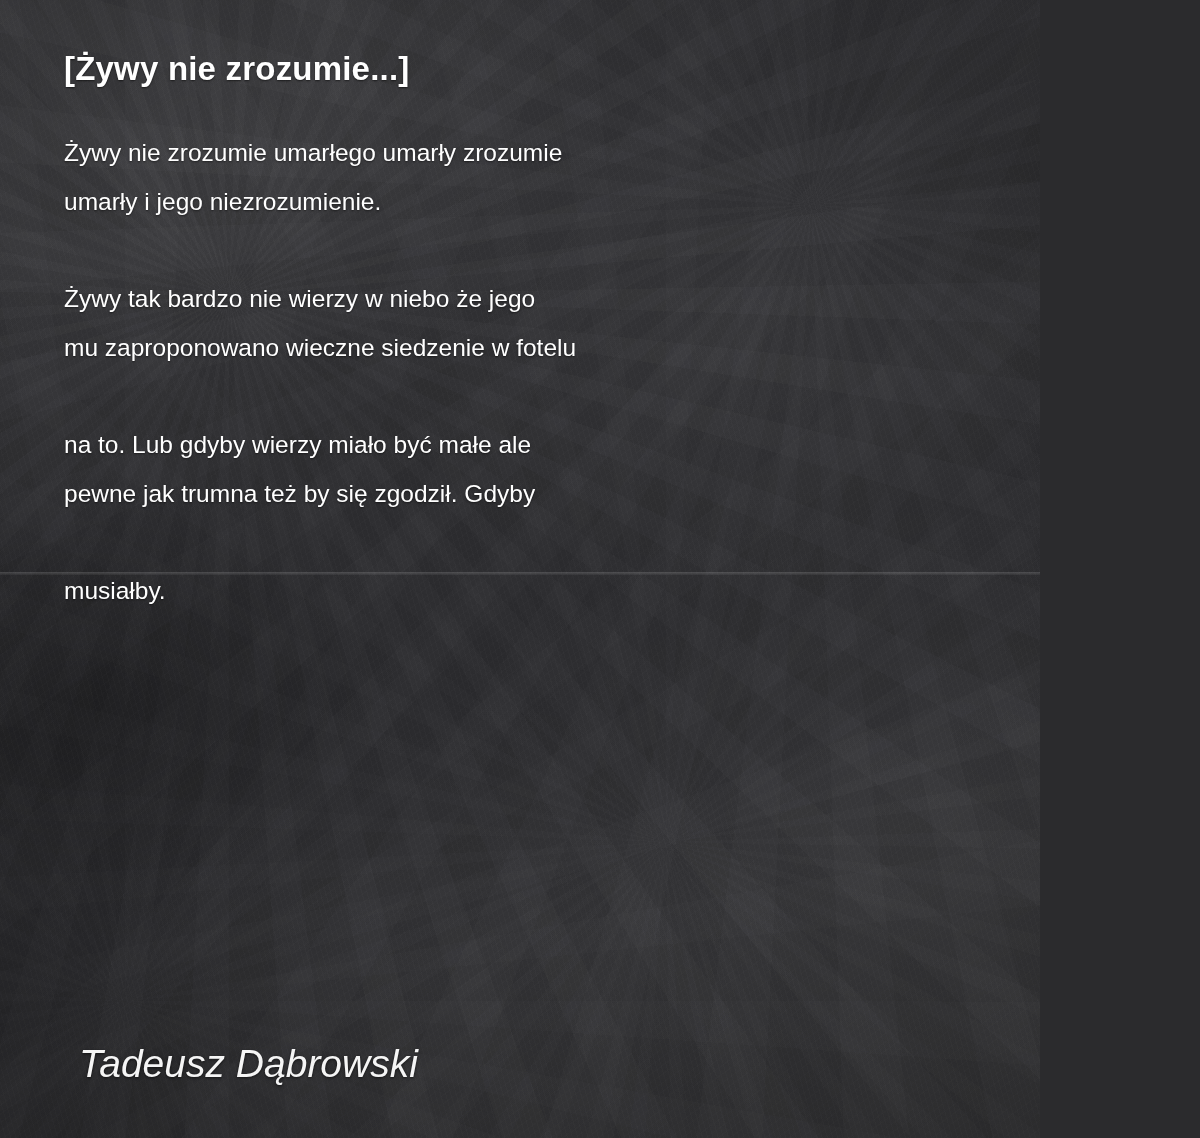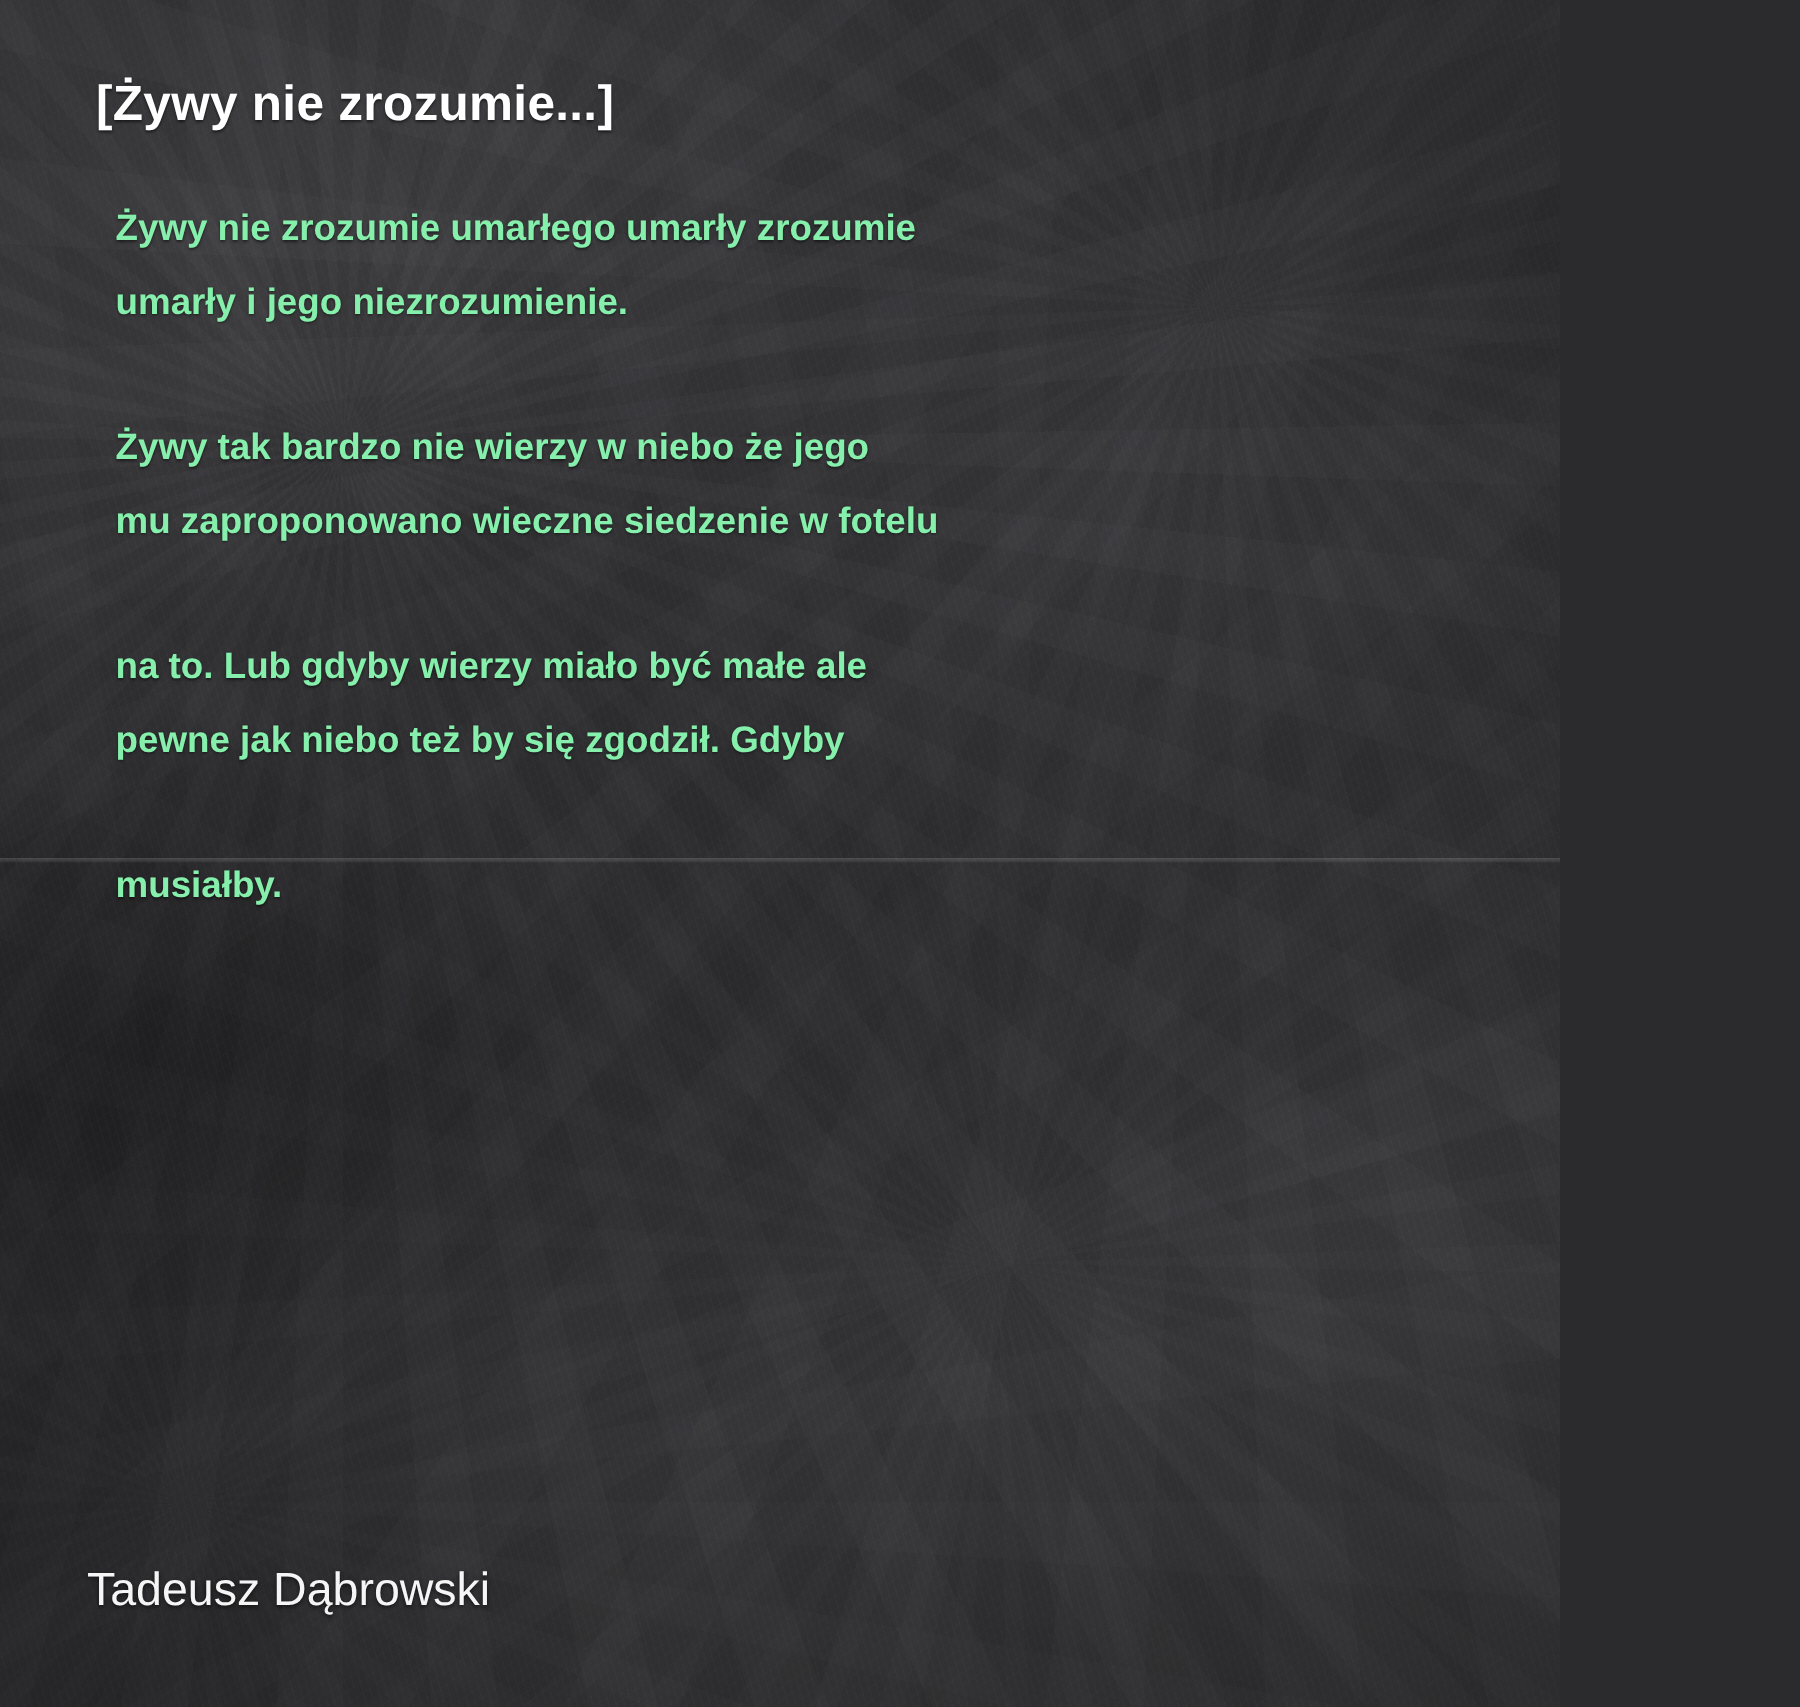--- a/index.html
+++ b/index.html
@@ -82,36 +82,36 @@
 
   .poem-body {
     margin: 0;
   }
 
   .stanza {
     margin: 0 0 48px 0;
   }
 
   .poem-line {
-    color: #86efac;
+    color: #ffffff;
     font-size: 24.5px;
-    font-weight: bold;
+    font-weight: normal;
     line-height: 49px;
     white-space: pre;
     text-shadow: 0 1px 2px rgba(0,0,0,0.5);
-    margin-left: 13px;
   }
 
   .poem-author {
     position: absolute;
-    left: 58px;
+    left: 79px;
     top: 1042px;
     z-index: 3;
     color: #f5f5f5;
-    font-size: 31px;
+    font-size: 39px;
+    font-style: italic;
     text-shadow: 0 1px 3px rgba(0,0,0,0.6);
   }
 </style>
 </head>
 <body>
 
 <div class="poem-card">
 
   <div class="tex tex-base"></div>
   <div class="tex tex-swirl"></div>
@@ -131,21 +131,21 @@
       </div>
 
       <div class="stanza">
         <div class="poem-line">Żywy tak bardzo nie wierzy w niebo że jego</div>
         <div class="poem-line">mu zaproponowano wieczne siedzenie w fotelu</div>
       </div>
 
 
       <div class="stanza">
         <div class="poem-line">na to. Lub gdyby wierzy miało być małe ale</div>
-        <div class="poem-line">pewne jak niebo też by się zgodził. Gdyby</div>
+        <div class="poem-line">pewne jak trumna też by się zgodził. Gdyby</div>
       </div>
 
 
       <div class="stanza">
         <div class="poem-line">musiałby.</div>
       </div>
 
     </div>
   </div>
 

